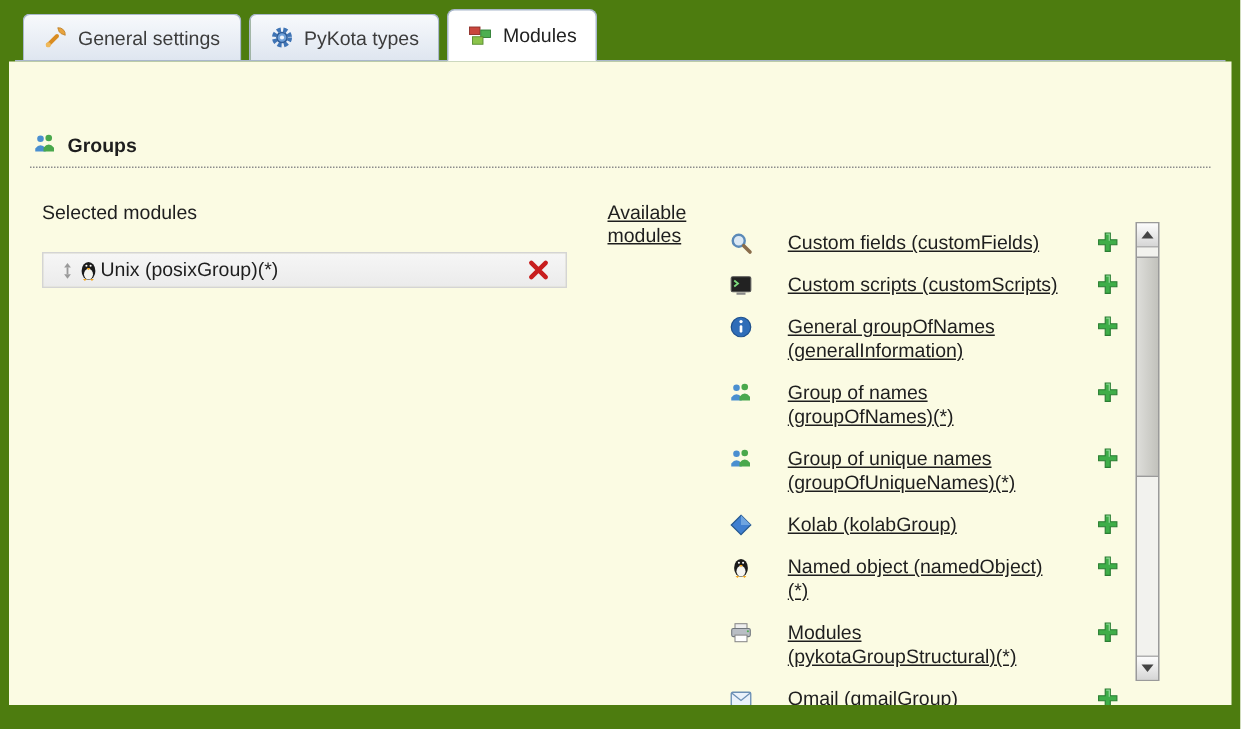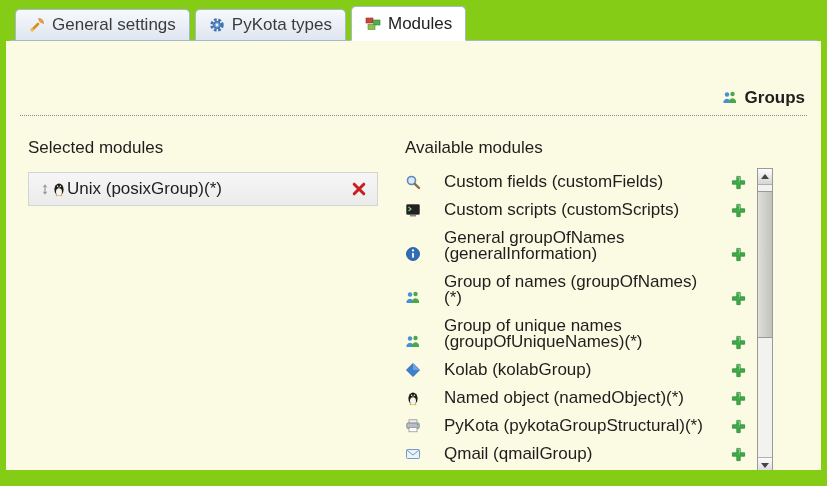--- a/index.html
+++ b/index.html
@@ -1,39 +1,39 @@
 <!DOCTYPE html>
 <html style="--content-bg: #fbfbe3; --tab-border: #a9b7cb; --tab-bg-top: #f7f9fc; --tab-bg-bottom: #dfe6f0; --active-tab-bg: #ffffff; --heading-rule: #8c8c8c; --add-green: #3fae49; --delete-red: #c81e1e;"><head>
 <meta charset="utf-8">
 <style>
   html,body{margin:0;padding:0;background:#fff;}
-  .screen{position:relative;width:827px;height:486px;background:#84cc16;overflow:hidden;
-          font-family:"Liberation Sans","DejaVu Sans",sans-serif;font-size:17px;color:#1e1e1e;}
+  .screen{position:relative;width:827px;height:486px;background:#4d7c0f;overflow:hidden;
+          font-family:"Liberation Sans","DejaVu Sans",sans-serif;font-size:13px;color:#1e1e1e;}
   
   .tabbar{position:absolute;left:10px;top:8px;right:10px;height:33px;display:flex;align-items:flex-end;
           gap:5px;padding-left:5px;border-bottom:1px solid var(--tab-border,#a9b7cb);box-sizing:border-box;}
   .tab{display:flex;align-items:center;gap:7px;height:30px;padding:0 13px;white-space:nowrap;color:#3c3c3c;
        background:linear-gradient(var(--tab-bg-top,#f7f9fc),var(--tab-bg-bottom,#dfe6f0));
        border:1px solid var(--tab-border,#a9b7cb);border-bottom:none;border-radius:5px 5px 0 0;cursor:pointer;}
   .tab.active{background:var(--active-tab-bg,#fff);height:33px;position:relative;bottom:-1px;z-index:2;
        border-bottom:1px solid #fff;color:#222;}
   
   .content{position:absolute;left:6px;right:6px;top:41px;bottom:16px;background:var(--content-bg,#fbfbe3);overflow:hidden;}
   .section-head{display:flex;align-items:center;gap:7px;margin:47px 14px 0;padding:0 2px 7px;
-       border-bottom:1px dotted var(--heading-rule,#8c8c8c);font-weight:bold;justify-content:flex-end;}
+       border-bottom:1px dotted var(--heading-rule,#8c8c8c);font-weight:bold;}
   .cols{display:flex;margin:0 14px;padding-top:22px;}
   .col-left{width:375px;box-sizing:border-box;padding-left:8px;}
-  .col-right{flex:1;box-sizing:border-box;padding-left:10px;padding-right:34px;display:flex;flex-direction:column;}
+  .col-right{flex:1;box-sizing:border-box;padding-left:10px;padding-right:34px;display:flex;flex-direction:row;text-decoration:underline;}
   .col-heading{height:16px;}
   .sel-list{margin-top:18px;}
-  .sel-row{display:flex;align-items:center;height:34px;padding:0 10px;width:350px;box-sizing:border-box;
+  .sel-row{display:flex;align-items:center;height:24px;padding:0 10px;width:350px;box-sizing:border-box;
        background:linear-gradient(#f6f6f6,#ebebeb);border:1px solid #d4d4d4;}
   .right-body{display:flex;margin-top:14px;height:306px;}
   .avail-list{flex:1;min-width:0;}
-  .avail-row{display:flex;align-items:flex-end;gap:23px;padding:6px 0;}
+  .avail-row{display:flex;align-items:flex-start;gap:23px;padding:6px 0;}
   .mod-label{max-width:268px;line-height:16px;}
   .add-btn{margin-left:auto;margin-right:6px;cursor:pointer;}
   .del{margin-left:auto;cursor:pointer;}
   .drag{cursor:move;width:12px;height:15px;flex:none;}
   .i16{width:16px;height:16px;flex:none;}
   .i15{width:15px;height:15px;flex:none;}
   
   .scrollbar{width:16px;margin-left:5px;border:1px solid #9a9a9a;background:#f2f2ee;
        display:flex;flex-direction:column;box-sizing:border-box;flex:none;}
   .sb-btn{height:15px;flex:none;background:linear-gradient(#fcfcfc,#d6d6d6);
@@ -239,21 +239,21 @@
                 </svg>
     <span class="mod-label">Named object (namedObject)(*)</span>
     <svg class="i15 add-btn">
                   <use href="#s-add-icon"></use>
                 </svg>
   </div>
               <div class="avail-row">
     <svg class="i16 mod-icon">
                   <use href="#s-printer-icon"></use>
                 </svg>
-    <span class="mod-label">PyKota (pykotaGroupStructural)(*)</span>
+    <span class="mod-label">Modules (pykotaGroupStructural)(*)</span>
     <svg class="i15 add-btn">
                   <use href="#s-add-icon"></use>
                 </svg>
   </div>
               <div class="avail-row">
     <svg class="i16 mod-icon">
                   <use href="#s-mail-icon"></use>
                 </svg>
     <span class="mod-label">Qmail (qmailGroup)</span>
     <svg class="i15 add-btn">

